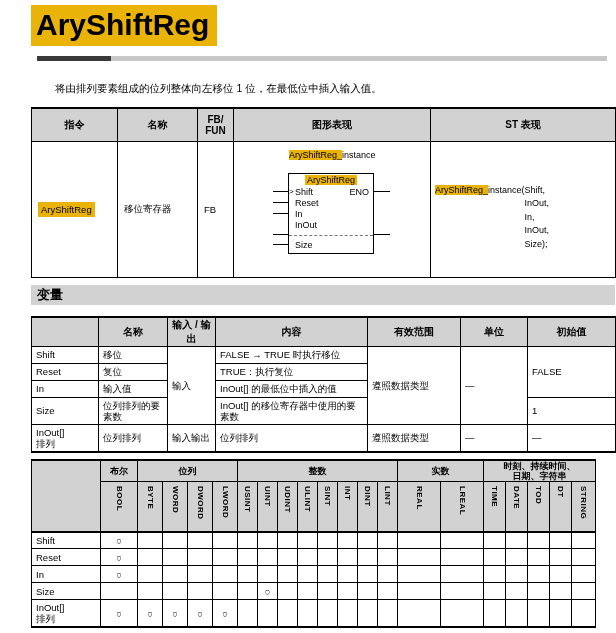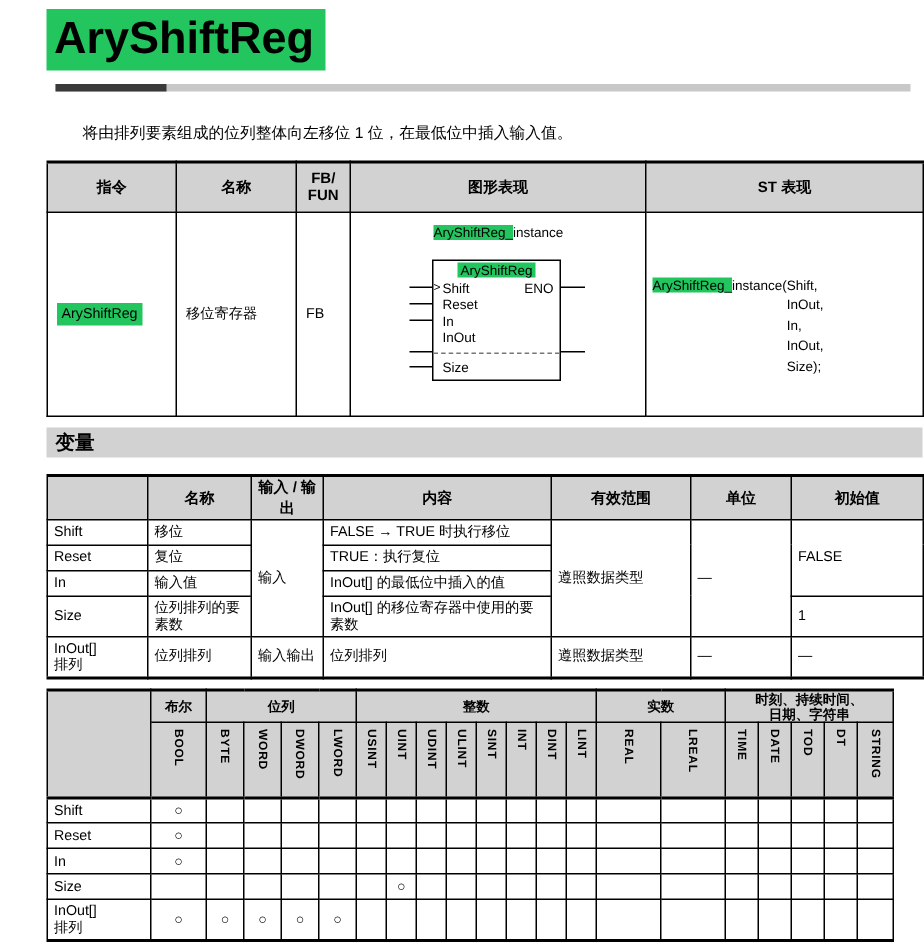--- a/index.html
+++ b/index.html
@@ -1,21 +1,21 @@
 <!DOCTYPE html>
 <html><head>
 <meta charset="utf-8">
 <style>
   * { margin:0; padding:0; box-sizing:border-box; }
   html,body { background:#fff; }
   body {
     width:616px; height:633px; overflow:hidden; position:relative;
     font-family:"Liberation Sans","DejaVu Sans",sans-serif; color:#000;
   }
-  .hl { background:#22c55e; }
+  .hl { background:#eab308; }
   .prl { white-space:pre-line; }
 
   
   .title { margin:6px 0 0 31px; }
   .title span { font-size:30px; font-weight:bold; letter-spacing:0; padding:3px 8px 5px 5px; }
   .rule { margin:13px 0 0 37px; width:570px; height:5px; background:#c8c8c8; }
   .rule-dark { width:74px; height:5px; background:#3a3a3a; }
 
   .desc { margin:21px 0 0 55px; font-size:10.5px; }
 

